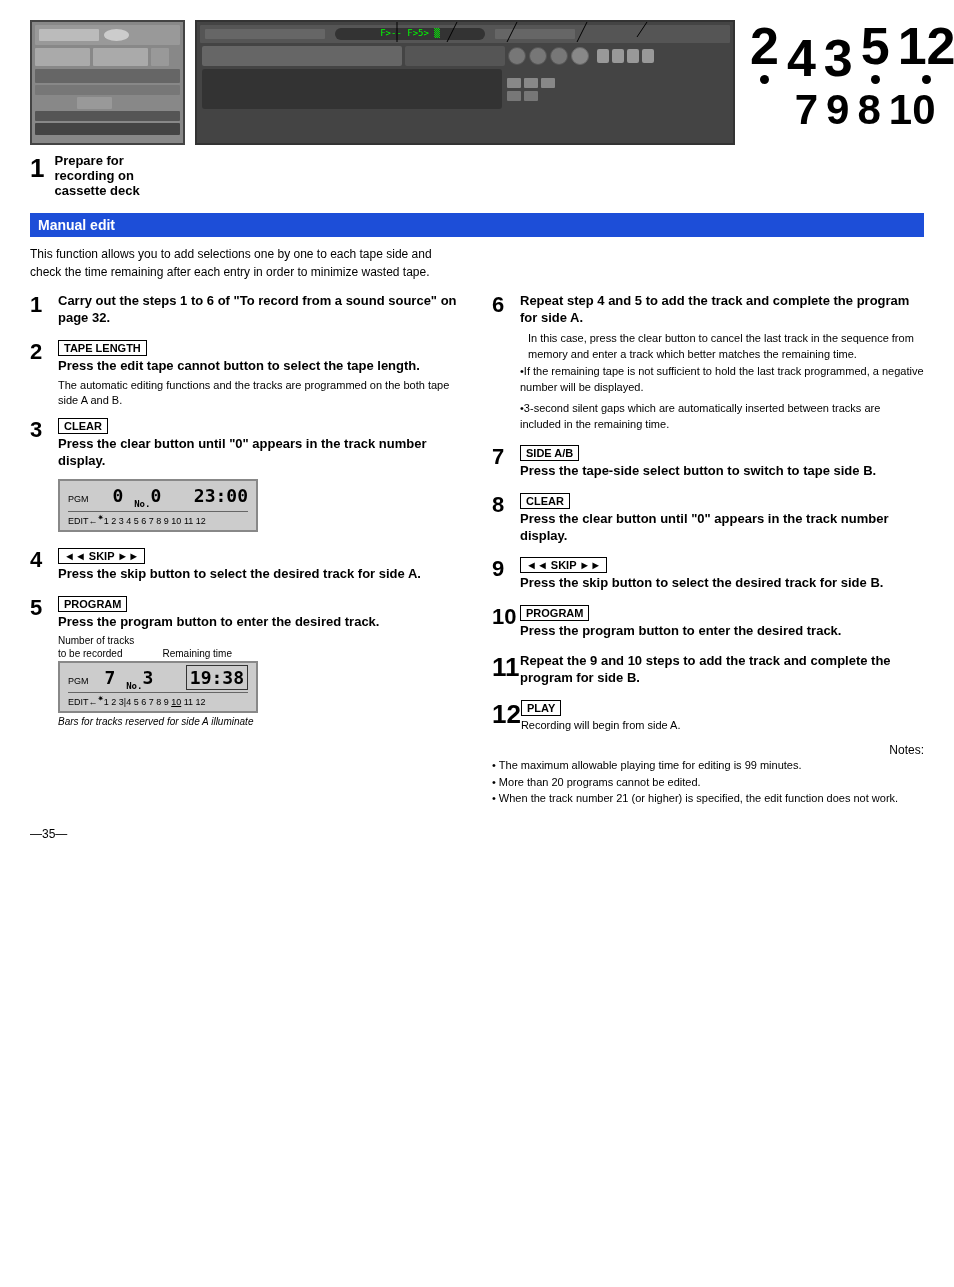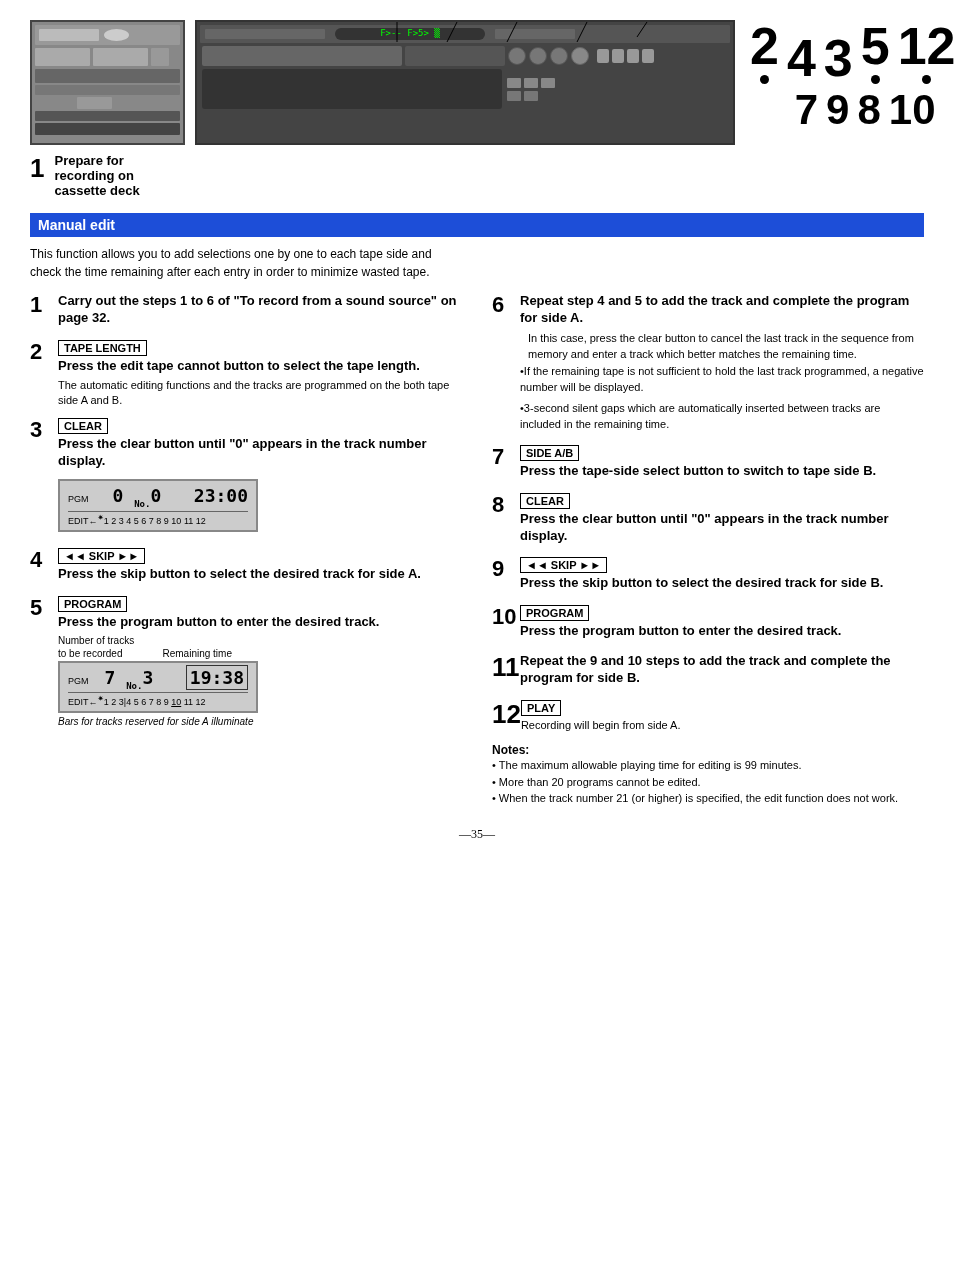--- a/index.html
+++ b/index.html
@@ -66,36 +66,36 @@
       margin-bottom: 3px;
     }
     .step-sub-text {
       font-size: 11px;
       line-height: 1.4;
     }
     .notes-section {
       margin-top: 10px;
     }
     .notes-title {
-      font-weight: bold;
+      font-weight: normal;
       font-size: 12px;
+      text-align: right;
     }
     .notes-list {
       font-size: 11px;
       line-height: 1.5;
     }
     .bullet-item::before {
       content: '•';
       margin-right: 3px;
     }
     .page-number {
-      text-align: center;
+      text-align: left;
       margin-top: 20px;
       font-size: 12px;
-      font-family: Liberation Serif, serif;
     }
     .top-area {
       display: flex;
       align-items: flex-start;
       margin-bottom: 15px;
     }
     .step1-area {
       display: flex;
       align-items: flex-start;
     }

